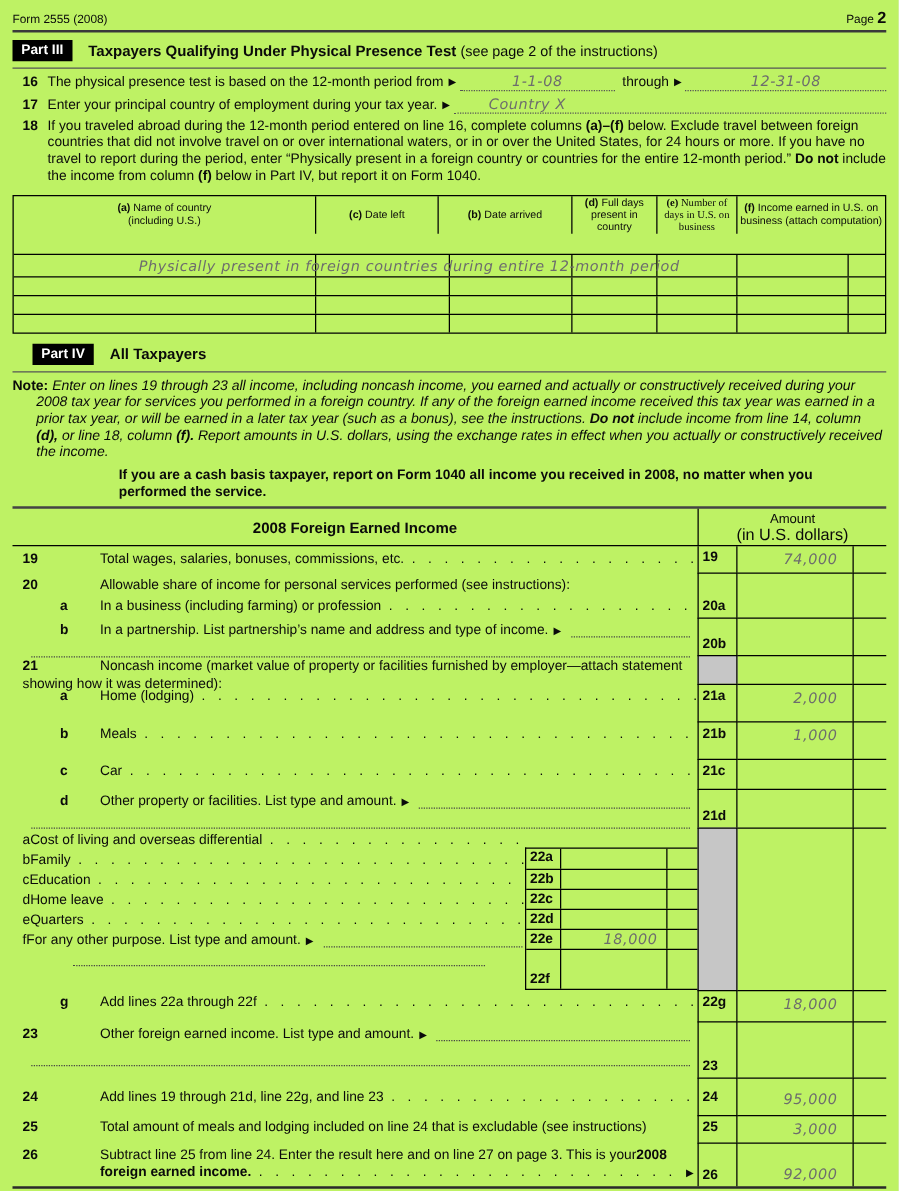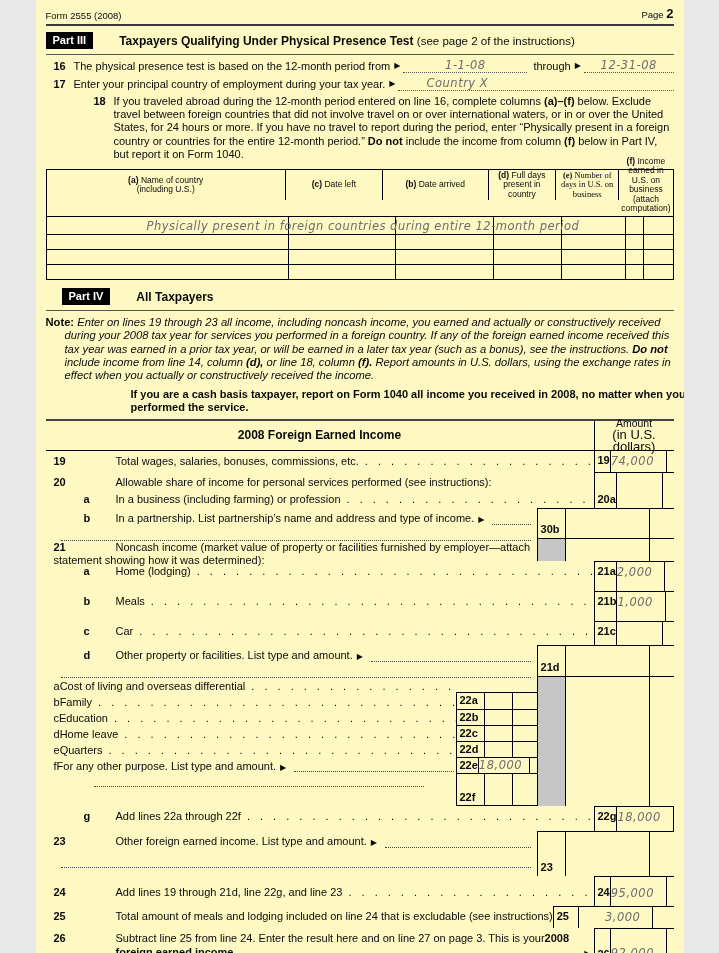--- a/index.html
+++ b/index.html
@@ -1,51 +1,51 @@
 <!DOCTYPE html>
 <html><head>
 <meta charset="utf-8">
 <style>
   * { box-sizing: border-box; margin: 0; padding: 0; }
   html,body { background:#e8e8e8; }
   .page {
-    width:648px; height:953px; margin:0 auto; background:#fef9c3;
+    width:719px; height:953px; margin:0 auto; background:#bef264;
     font-family:"Liberation Sans", sans-serif; font-size:11px; color:#0a0a0a;
     padding:6px 10px 0 10px; position:relative; overflow:hidden;
   }
   b { font-weight:bold; }
 
   
   .hdr { display:flex; justify-content:space-between; align-items:flex-end;
          font-size:9.5px; padding-bottom:3px; border-bottom:2px solid #3a3a3a; }
   .hdr .pgnum { font-size:13px; font-weight:bold; }
   .footer { display:flex; justify-content:flex-end; align-items:baseline; gap:4px;
             margin-top:3px; font-size:9px; }
   .footer .fnum2555 { font-size:13px; font-weight:bold; }
 
   
   .part-heading { display:flex; align-items:center; margin-top:6px;
                   padding-bottom:5px; border-bottom:1.5px solid #555; }
   .part-box { background:#000; color:#fff; font-weight:bold; font-size:11px;
-              padding:2px 7px 3px 7px; margin-right:26px; flex:none; }
+              padding:2px 7px 3px 7px; margin-right:13px; flex:none; }
   .part-title { font-weight:bold; font-size:12px; }
   .part-title .norm { font-weight:normal; font-size:11.5px; }
 
   
   .sec3 { padding-left:8px; }
   .fline { display:flex; align-items:flex-end; margin-top:4px; line-height:13px; }
   .fnum { font-weight:bold; width:20px; flex:none; }
   .arrow { font-size:8px; padding:0 3px 1px 4px; flex:none; }
   .fill { border-bottom:1px dotted #555; text-align:center; height:14px; }
   .f16a { width:124px; flex:none; }
   .fgrow { flex:1; min-width:0; }
   .through { flex:none; padding:0 0 0 6px; }
   .hand { font-family:"DejaVu Sans", sans-serif; font-style:italic; color:#6d6d6d;
           letter-spacing:.5px; font-size:11.5px; }
-  .fpara { margin-top:4px; padding-left:20px; text-indent:-20px; line-height:13.2px;margin-left:40px; }
+  .fpara { margin-top:4px; padding-left:20px; text-indent:-20px; line-height:13.2px; }
   .fpara .fnum { display:inline-block; text-indent:0; }
 
   
   .ttable { border:1px solid #000; margin-top:8px; }
   .trow-h { display:flex; height:30px; font-size:8.5px; text-align:center; line-height:9.5px; }
   .tc { border-right:1px solid #000; display:flex; flex-direction:column;
         justify-content:center; padding:1px 2px; }
   .ca { width:242px; } .cb { width:107px; } .cc { width:98px; }
   .cd { width:68px; } .ce { width:64px;font-family:Liberation Serif, serif; } .cf { flex:1; border-right:none; }
   .trow { display:flex; border-top:1px solid #000; height:15px; position:relative; }
@@ -283,21 +283,21 @@
       <div class="desc">
         <div class="dl">
             <span class="n"></span>
             <span class="l">b</span>
             <span class="txt">In a partnership. List partnership’s name and address and type of income.</span>
             <span class="arrow">▶</span>
             <span class="dotfill"></span>
           </div>
         <div class="dotline"></div>
       </div>
-      <div class="ncol">30b</div>
+      <div class="ncol">20b</div>
       <div class="amt"></div>
       <div class="cents"></div>
     </div>
 
     <div class="irow h23 gray">
       <div class="desc">
           <div class="wrapt" style="padding-top:0;"><span class="n">21</span><span class="lpad"></span><span>Noncash income (market value of property or facilities furnished by employer—attach statement showing how it was determined):</span></div>
         </div>
       <div class="ncol"></div>
       <div class="amt"></div>

